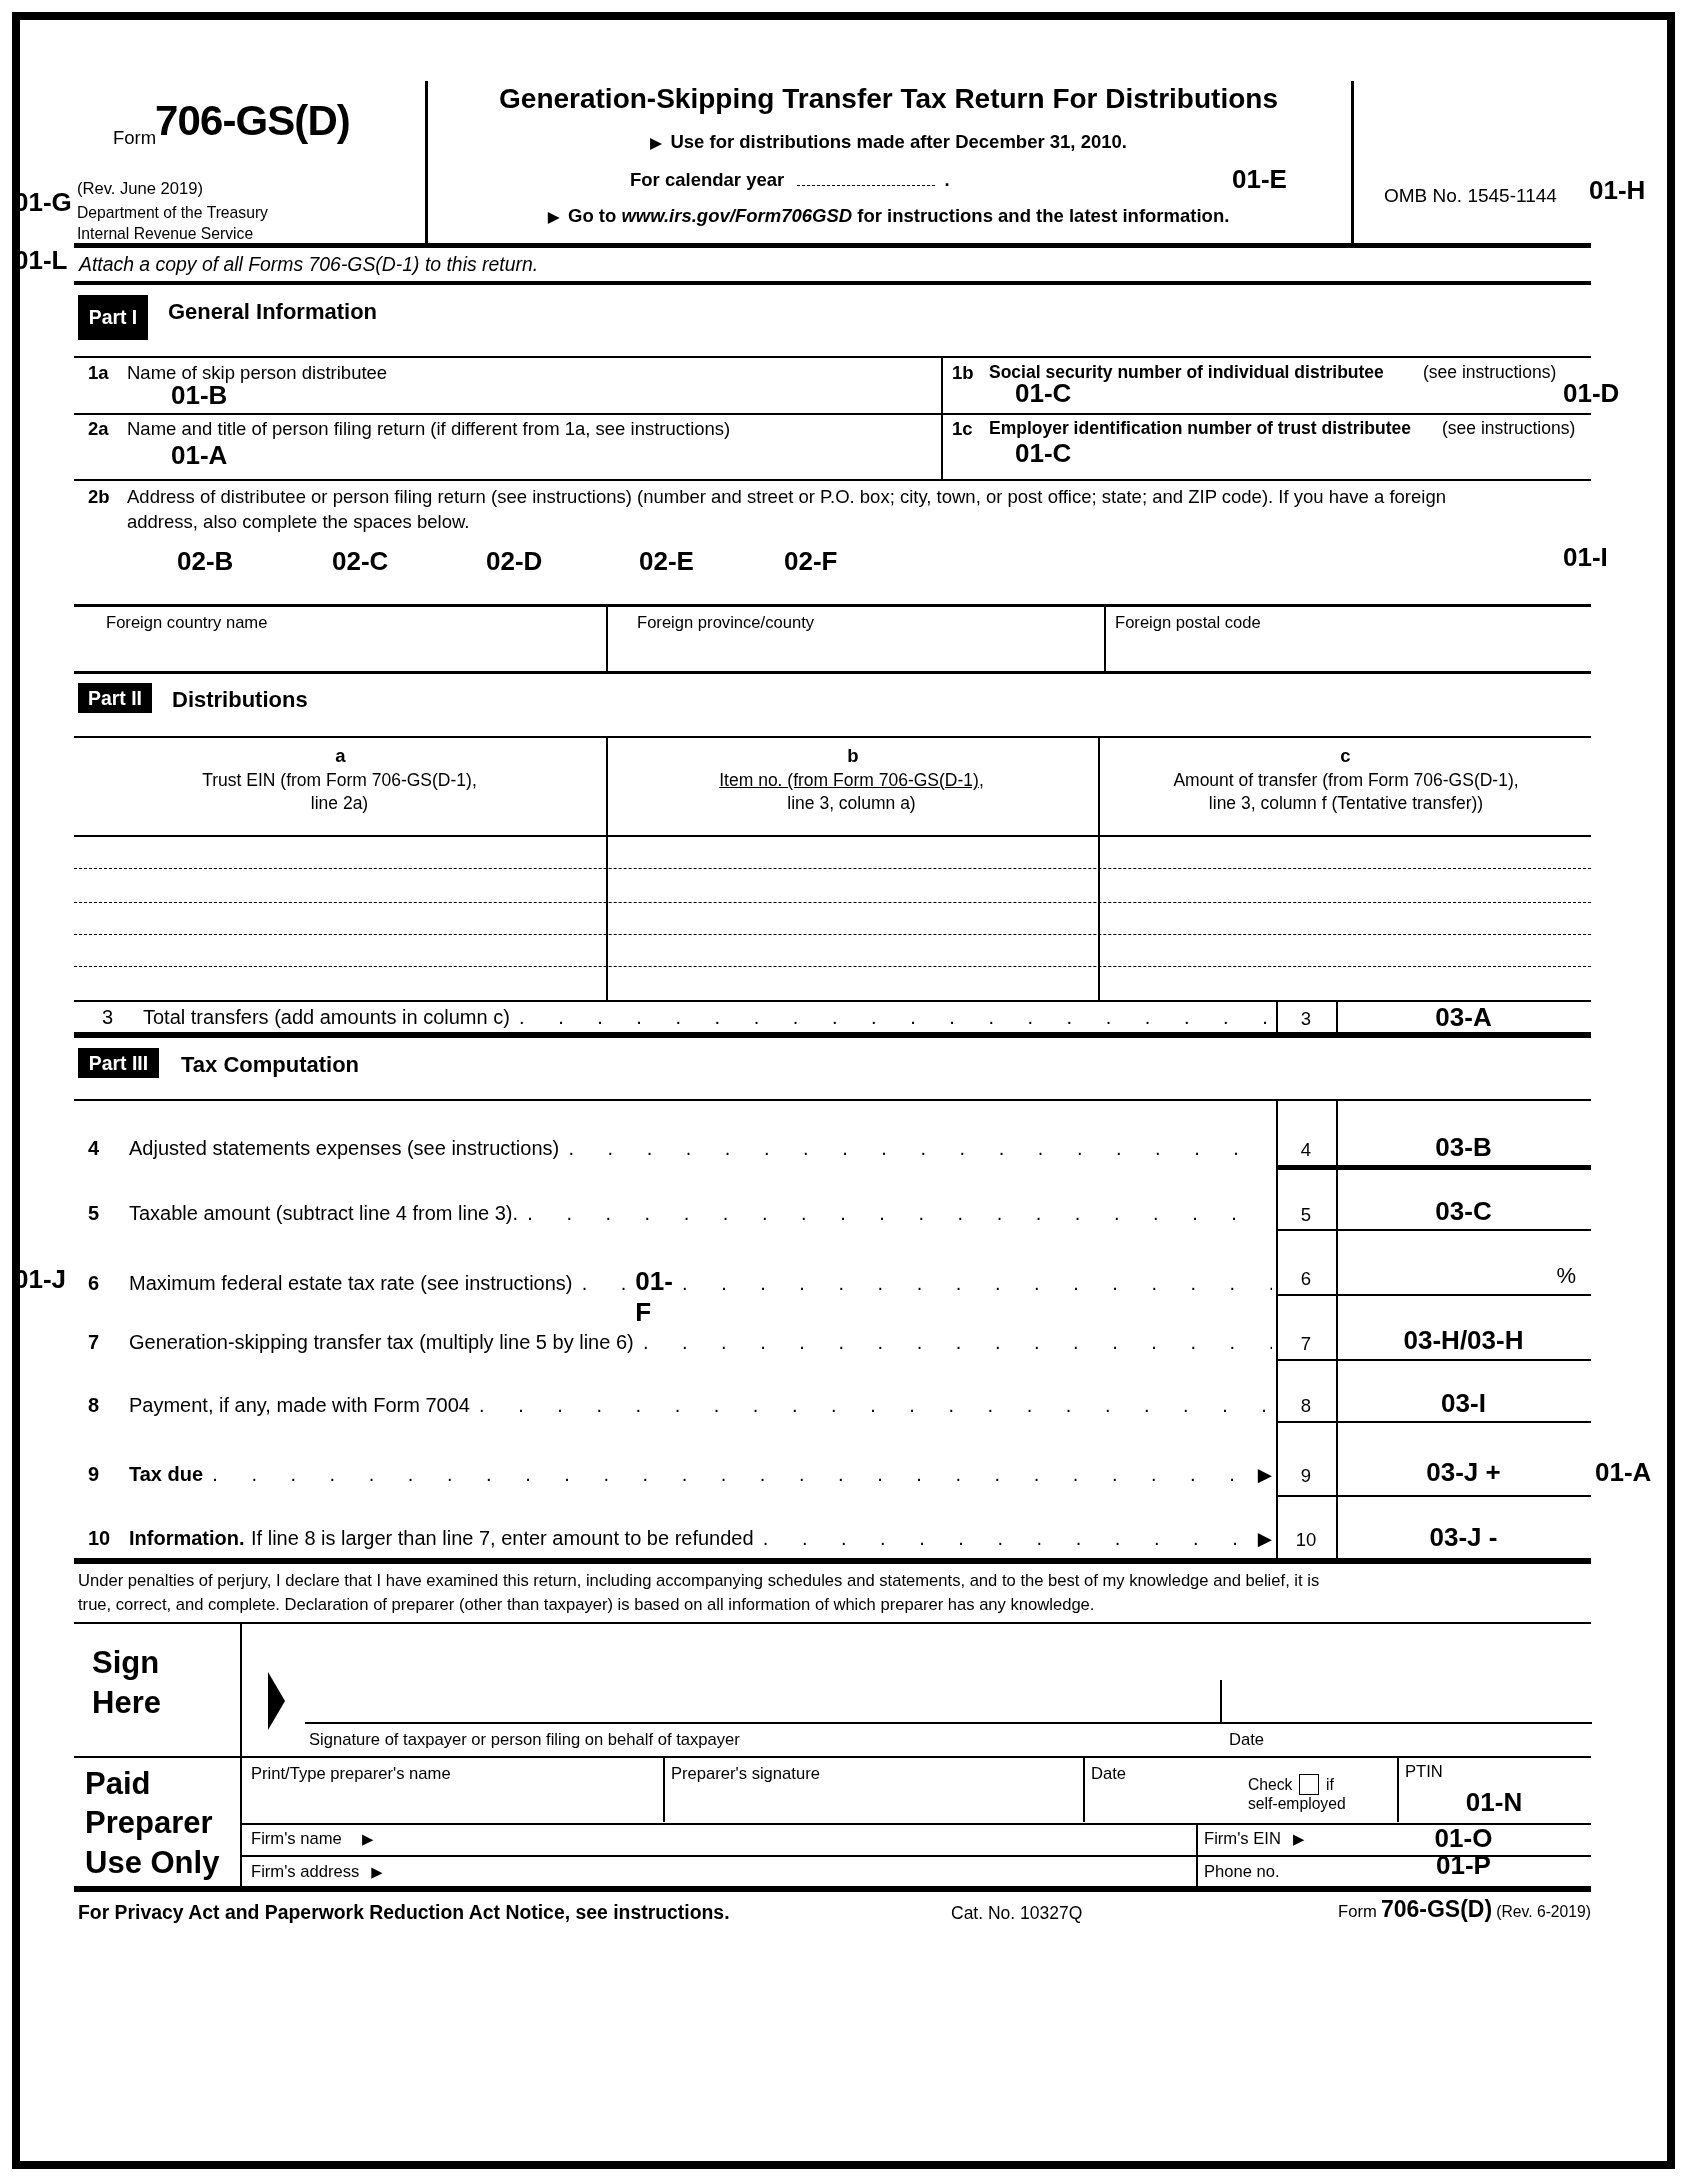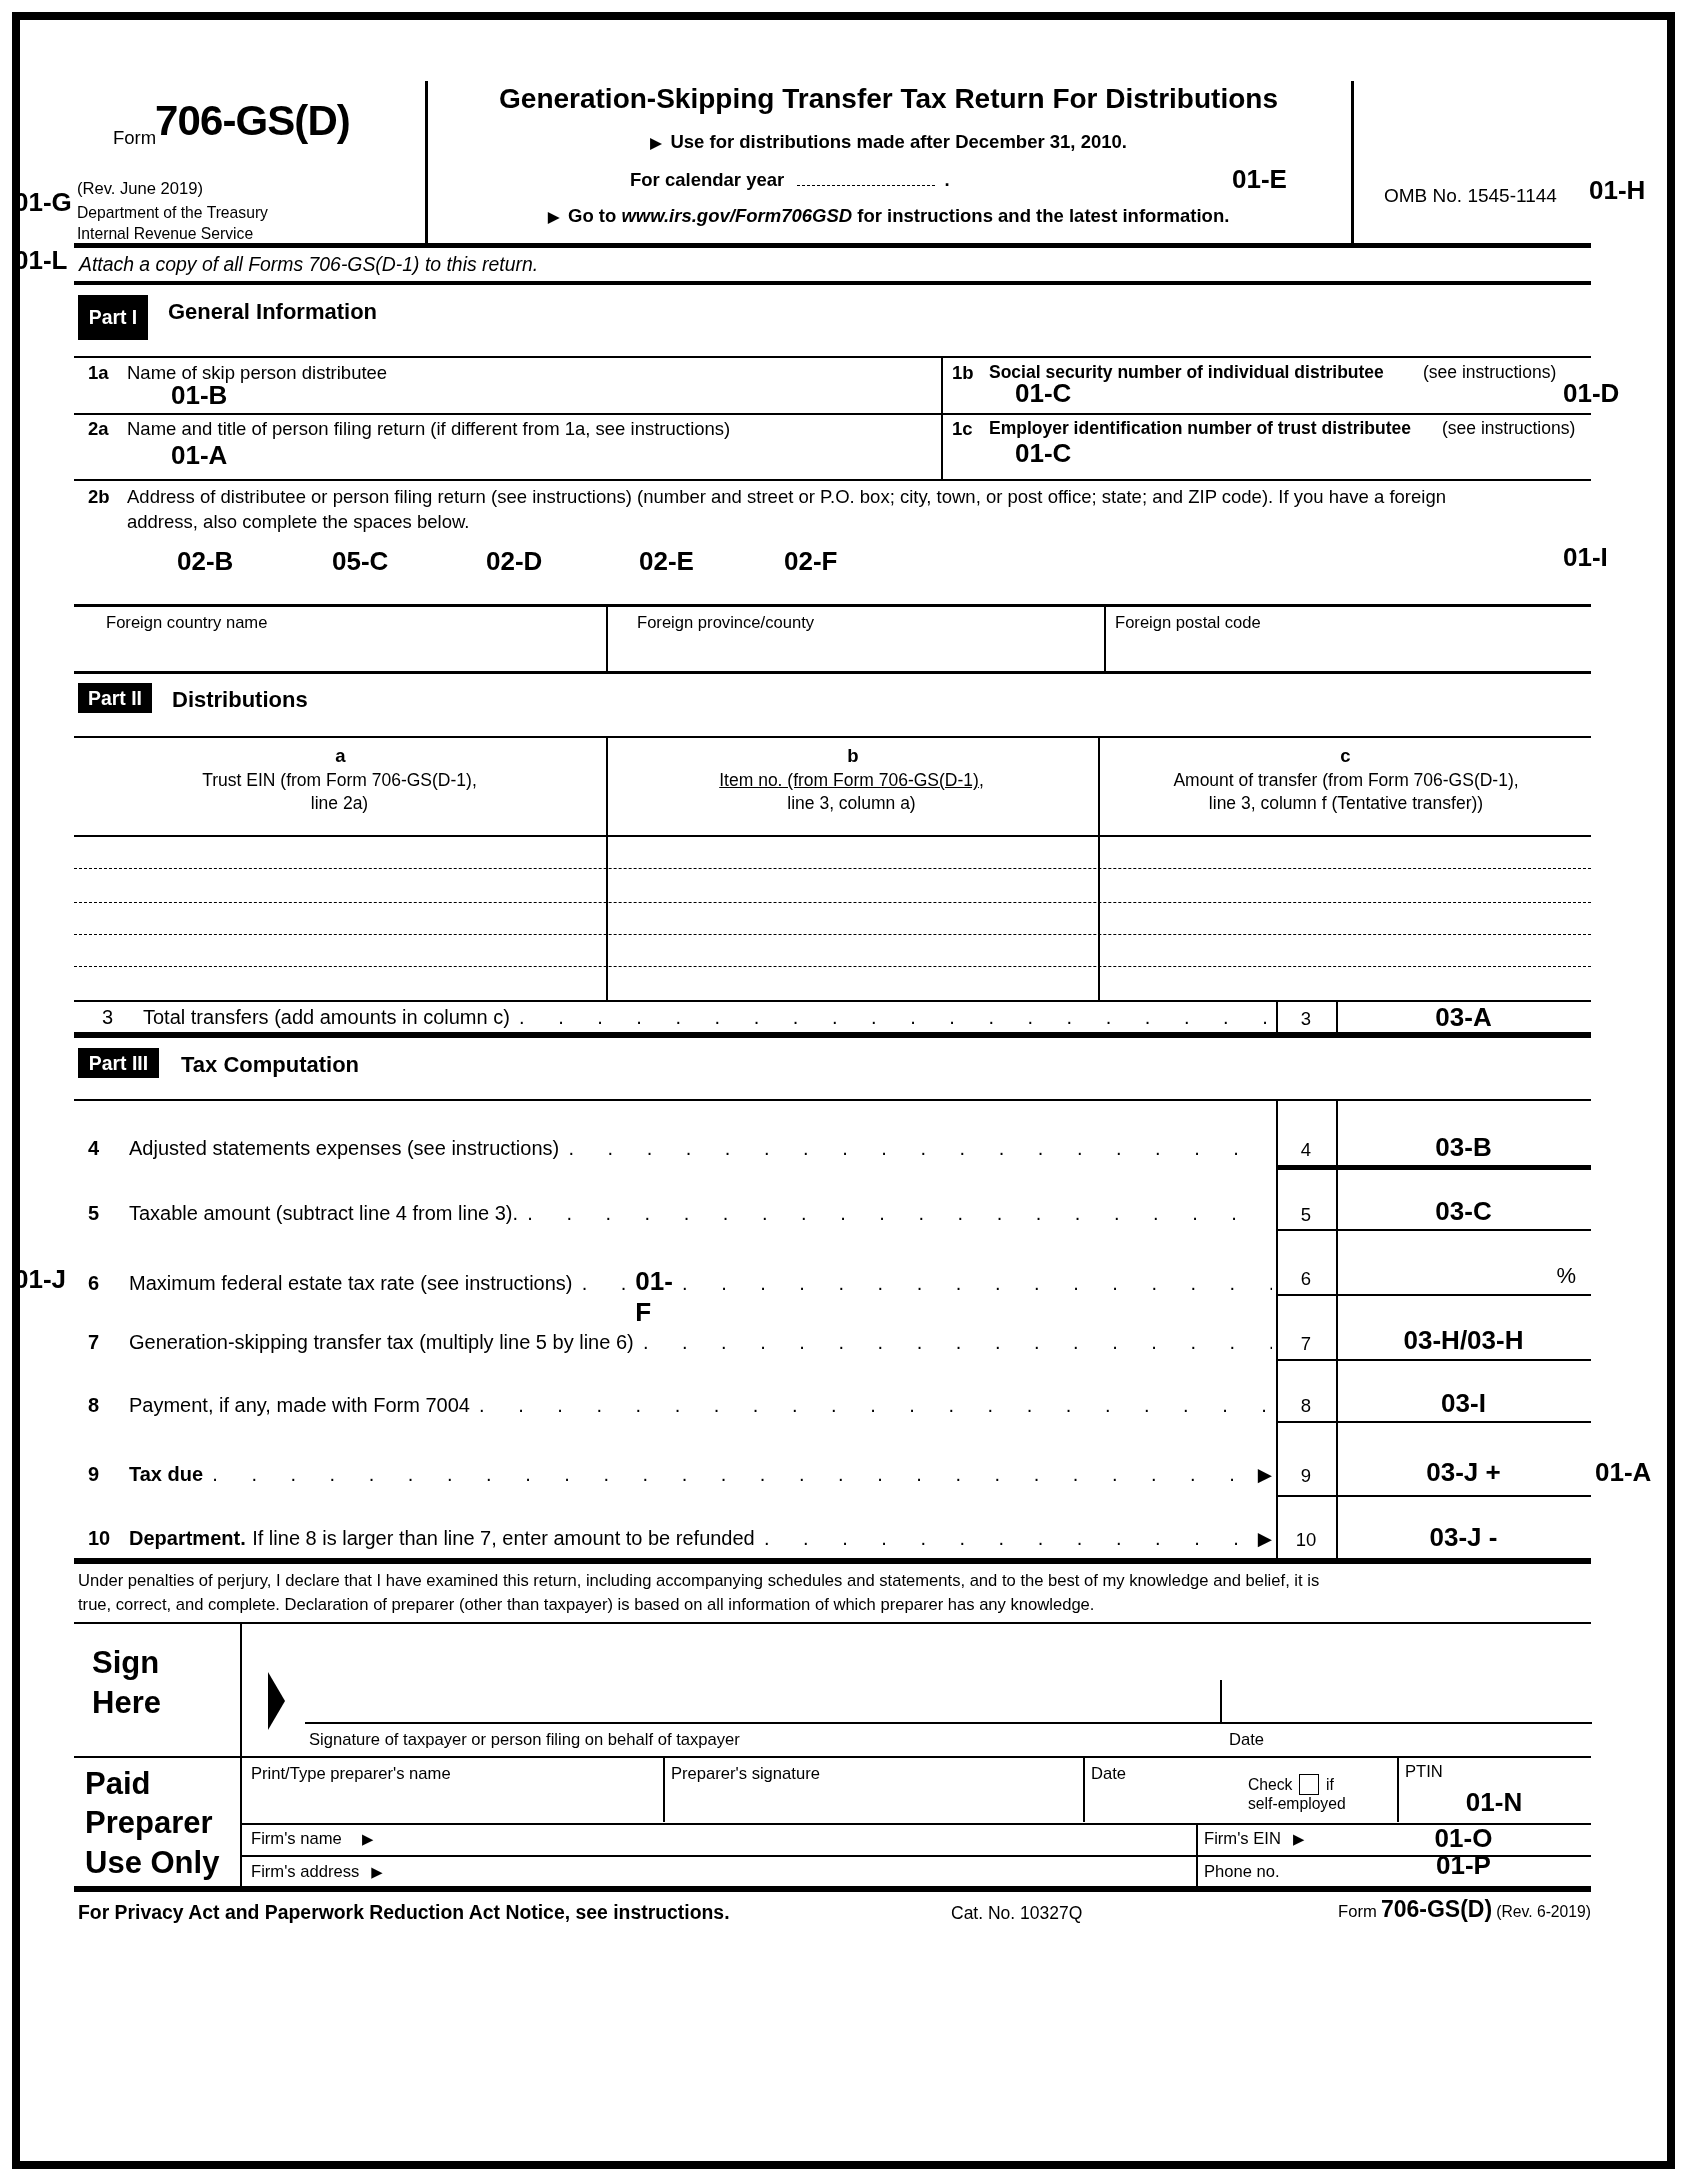--- a/index.html
+++ b/index.html
@@ -95,21 +95,21 @@
   <span class="abs" style="left:1442px;top:418px;font-size:17.5px;white-space:nowrap;">(see instructions)</span>
   <div class="ann" style="left:1015px;top:438px;">01-C</div>
 
   <div class="hl" style="left:74px;top:479px;width:1517px;height:1.8px;"></div>
 
   <span class="abs fno" style="left:88px;top:486px;">2b</span>
   <span class="abs lbl" style="left:127px;top:486px;">Address of distributee or person filing return (see instructions) (number and street or P.O. box; city, town, or post office; state; and ZIP code). If you have a foreign</span>
   <span class="abs lbl" style="left:127px;top:511px;">address, also complete the spaces below.</span>
 
   <div class="ann" style="left:177px;top:546px;">02-B</div>
-  <div class="ann" style="left:332px;top:546px;">05-C</div>
+  <div class="ann" style="left:332px;top:546px;">02-C</div>
   <div class="ann" style="left:486px;top:546px;">02-D</div>
   <div class="ann" style="left:639px;top:546px;">02-E</div>
   <div class="ann" style="left:784px;top:546px;">02-F</div>
   <div class="ann" style="left:1563px;top:542px;">01-I</div>
 
   <div class="hl" style="left:74px;top:604px;width:1517px;height:2.8px;"></div>
   <div class="vl" style="left:606px;top:604px;width:1.8px;height:68px;"></div>
   <div class="vl" style="left:1104px;top:604px;width:1.8px;height:68px;"></div>
   <span class="abs lbl18" style="left:106px;top:613px;">Foreign country name</span>
   <span class="abs lbl18" style="left:637px;top:613px;">Foreign province/county</span>
@@ -218,21 +218,21 @@
     <span class="dots">. . . . . . . . . . . . . . . . . . . . . . . . . . . . . . . . . . . . . . . . . . . . . . . . . . . . . . . . . . . .</span>
     <span class="arr"></span>
   </div>
   <div class="bno" style="top:1465px;">9</div>
   <div class="val" style="top:1457px;">03-J +</div>
   <div class="ann" style="left:1595px;top:1457px;">01-A</div>
   <div class="hl" style="left:1276px;top:1495px;width:315px;height:1.8px;"></div>
 
   <div class="p3row" style="top:1527px;">
     <span class="no">10</span>
-    <span class="b" style="white-space:nowrap;padding-right:6.5px;">Department.</span>
+    <span class="b" style="white-space:nowrap;padding-right:6.5px;">Information.</span>
     <span style="white-space:nowrap;">If line 8 is larger than line 7, enter amount to be refunded</span>
     <span class="dots">. . . . . . . . . . . . . . . . . . . . . . . . . . . . . . . . . . . . . . . . . . . . . . . . . . . . . . . . . . . .</span>
     <span class="arr"></span>
   </div>
   <div class="bno" style="top:1529px;">10</div>
   <div class="val" style="top:1522px;">03-J -</div>
   <div class="hl" style="left:74px;top:1558px;width:1517px;height:5.5px;"></div>
 
   <div class="abs" style="left:78px;top:1571px;font-size:16.6px;white-space:nowrap;">Under penalties of perjury, I declare that I have examined this return, including accompanying schedules and statements, and to the best of my knowledge and belief, it is</div>
   <div class="abs" style="left:78px;top:1595px;font-size:16.6px;white-space:nowrap;">true, correct, and complete. Declaration of preparer (other than taxpayer) is based on all information of which preparer has any knowledge.</div>

